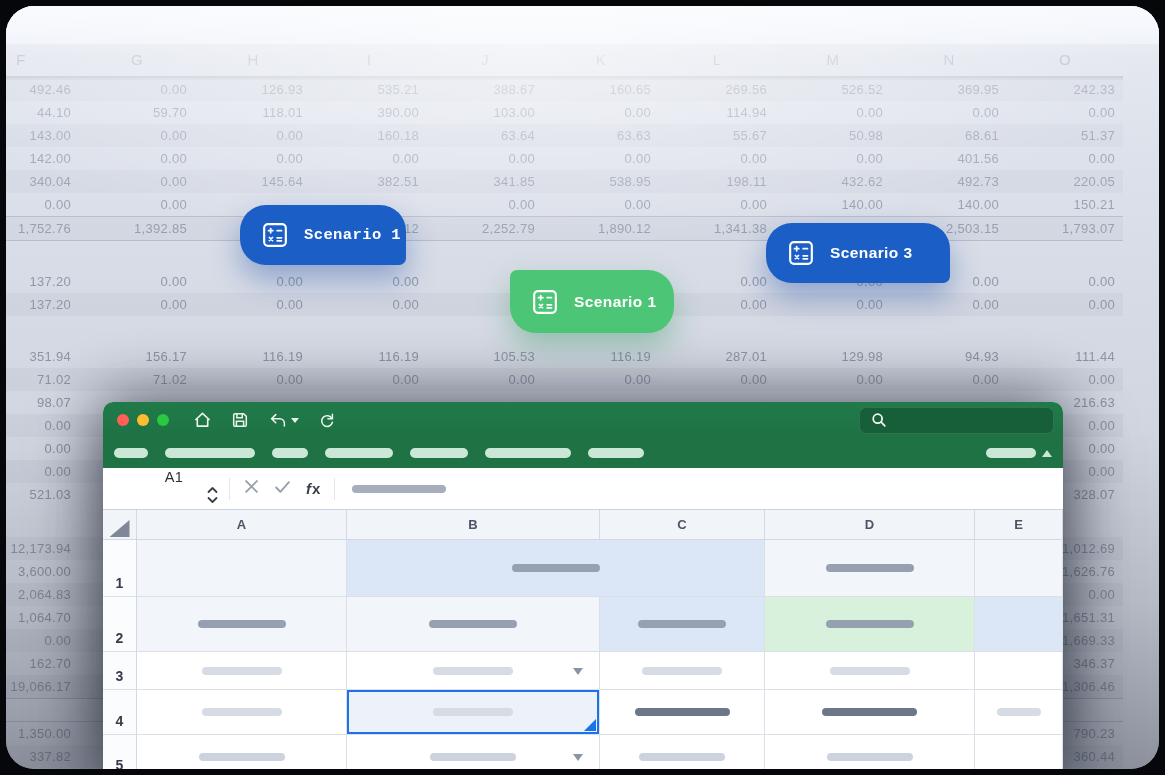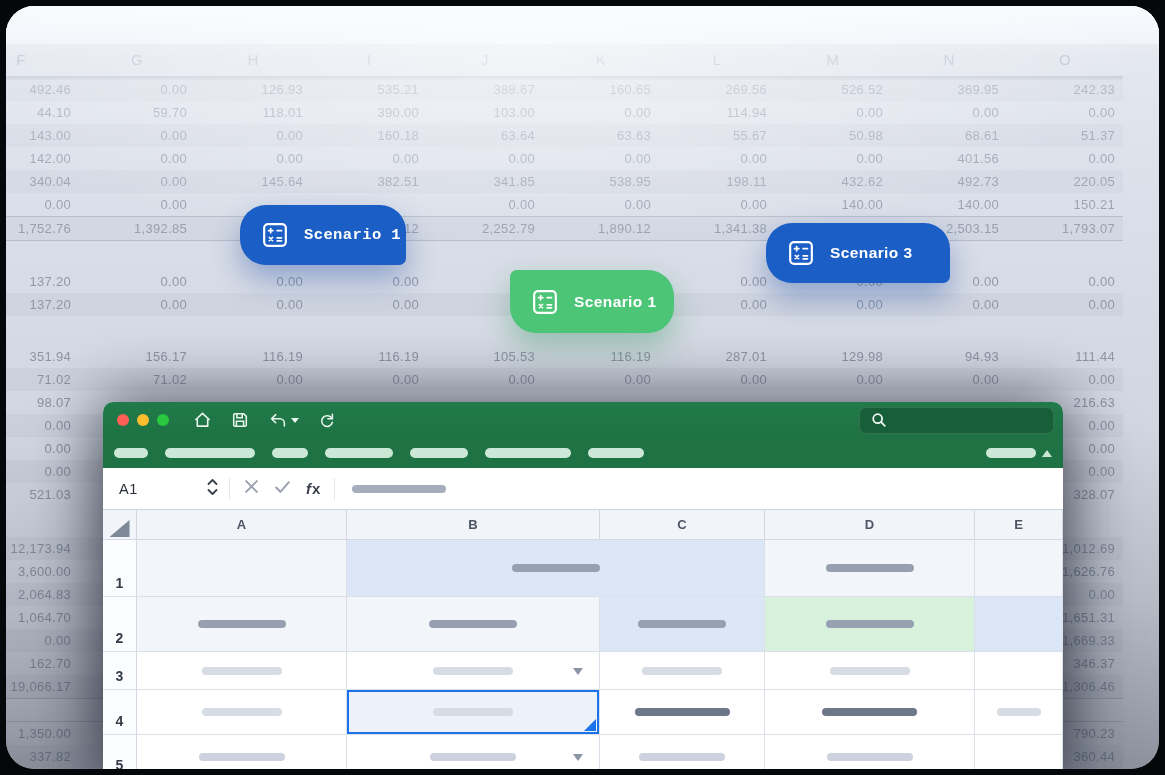--- a/index.html
+++ b/index.html
@@ -57,21 +57,21 @@
 
   .pillrow{height:30px;background:#1e7243;display:flex;align-items:center;
            padding:0 11px;}
   .pill{height:10px;border-radius:5px;background:#cbe8d6;margin-right:17px;flex:0 0 auto;}
   .pill-right{margin-left:auto;margin-right:4px;}
   .caret-up{width:0;height:0;border-left:5px solid transparent;border-right:5px solid transparent;
             border-bottom:7px solid #cbe8d6;}
 
   .fbar{height:41px;background:#fff;border-bottom:1px solid #cdd3dd;
         display:flex;align-items:center;}
-  .namebox{width:110px;display:flex;align-items:center;padding-left:16px;}
+  .namebox{width:110px;display:flex;align-items:center;padding-left:16px;flex-direction:column;}
   .namebox .nm{font-size:14.5px;color:#2b3038;letter-spacing:.5px;}
   .stepper{margin-left:auto;margin-right:10px;}
   .vdiv{width:1px;height:22px;background:#e2e6ed;}
   .fbtns{display:flex;align-items:center;gap:15px;padding:0 14px;}
   .fxlbl{font-size:15px;color:#383e48;font-weight:600;}
   .fxlbl i{font-style:italic;margin-right:1px;}
   .fbar-bar{width:94px;height:8px;border-radius:4px;background:#a6adbc;margin-left:17px;}
 
   
   .grid{background:#fff;}

